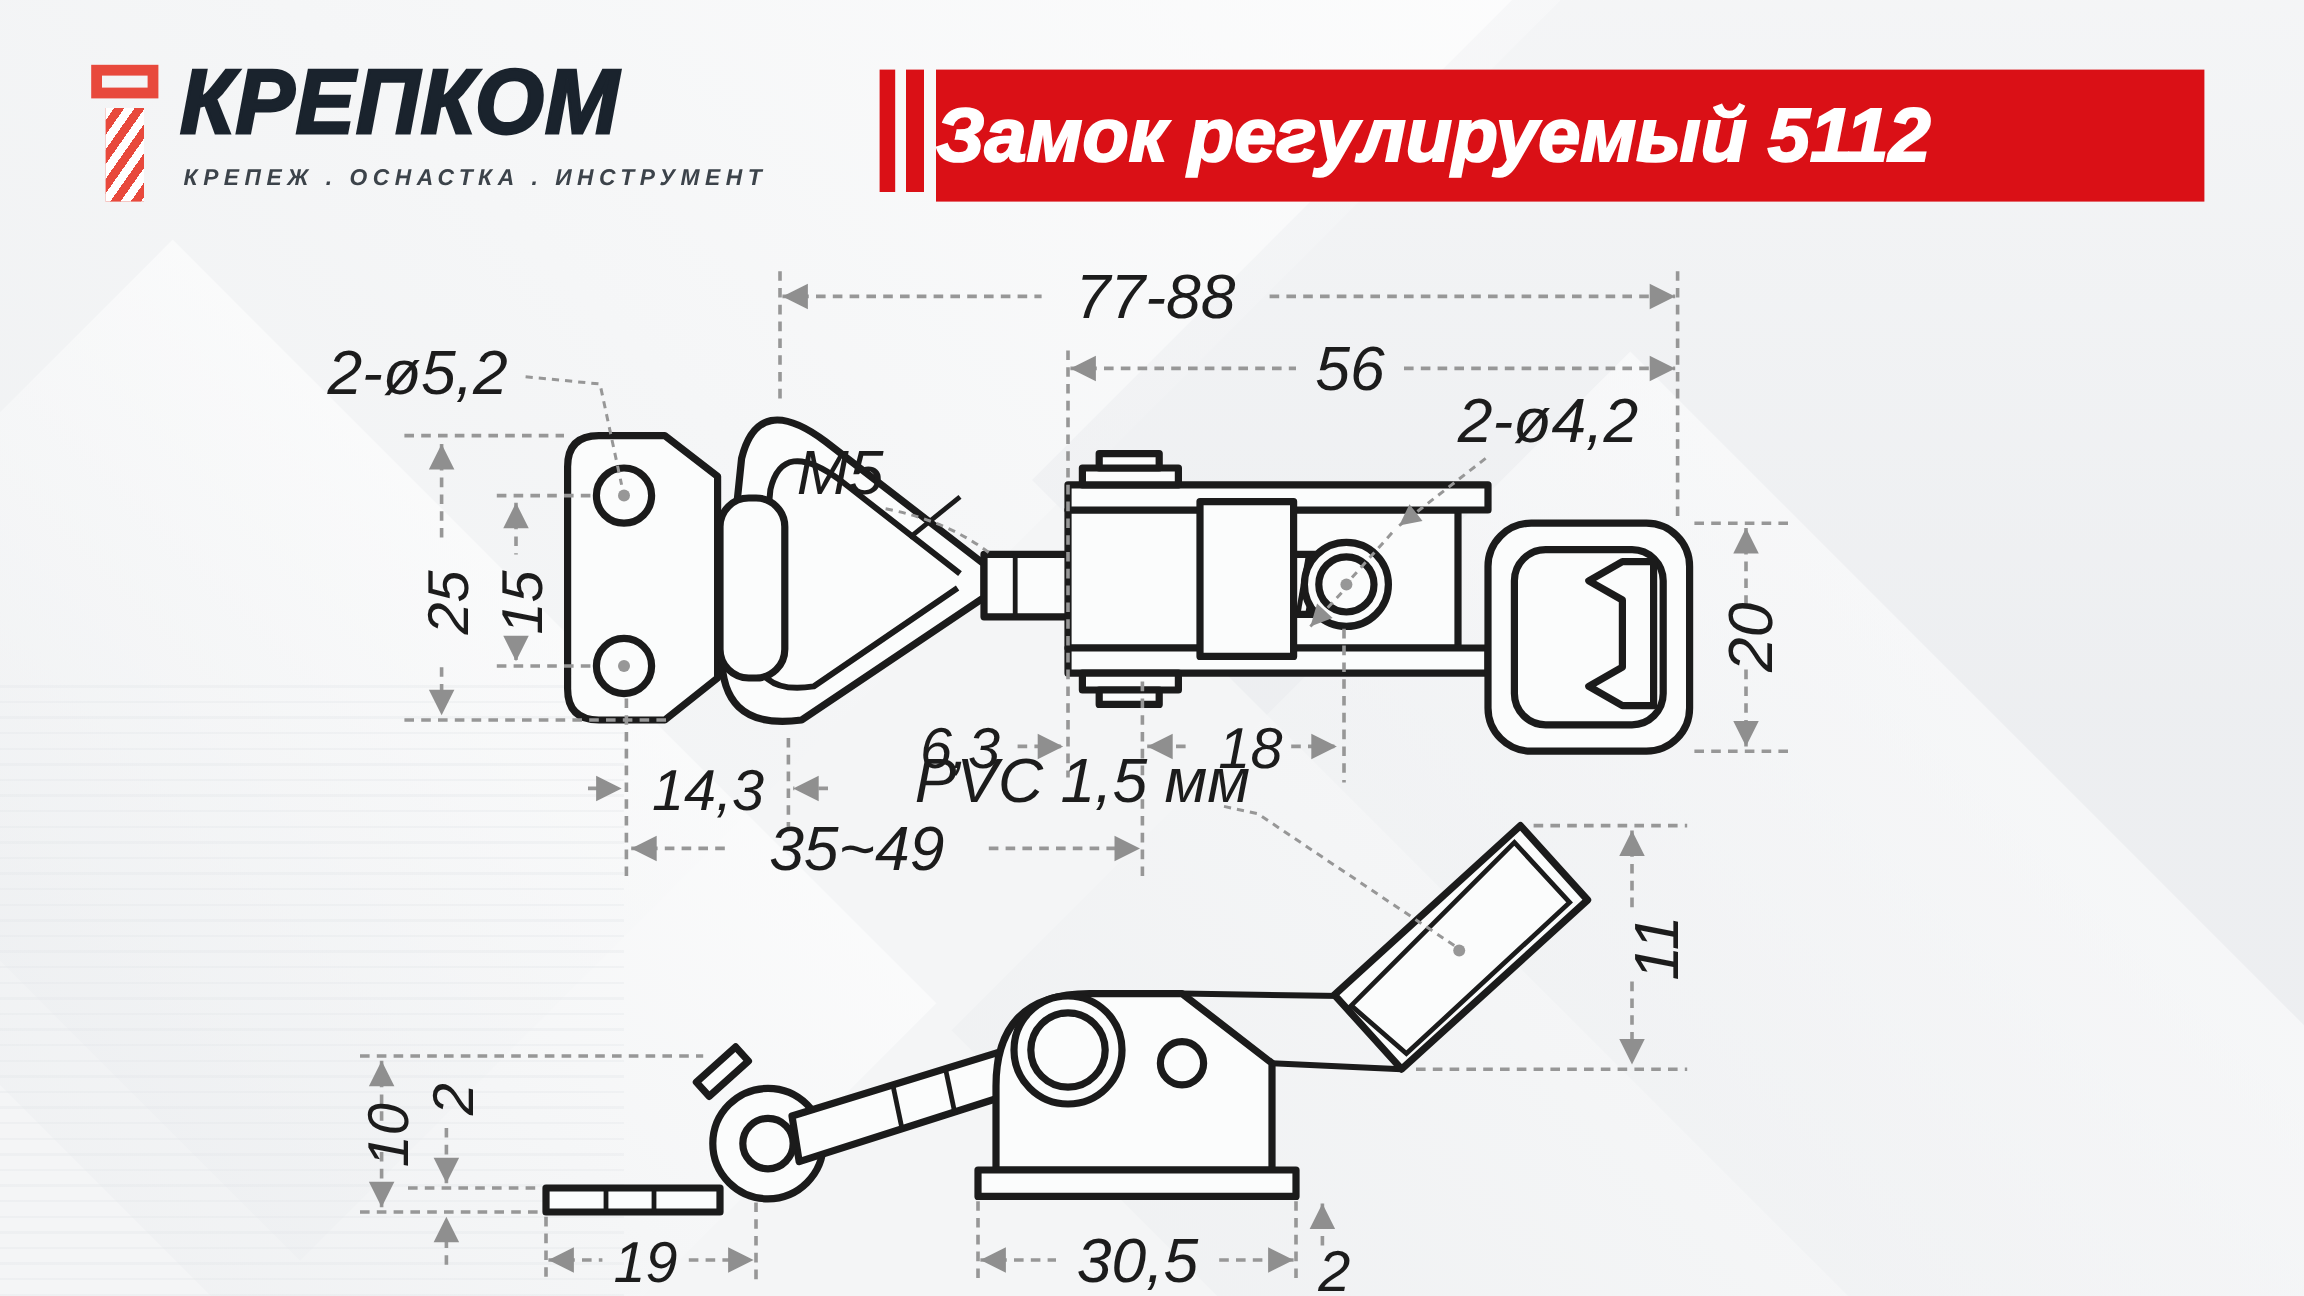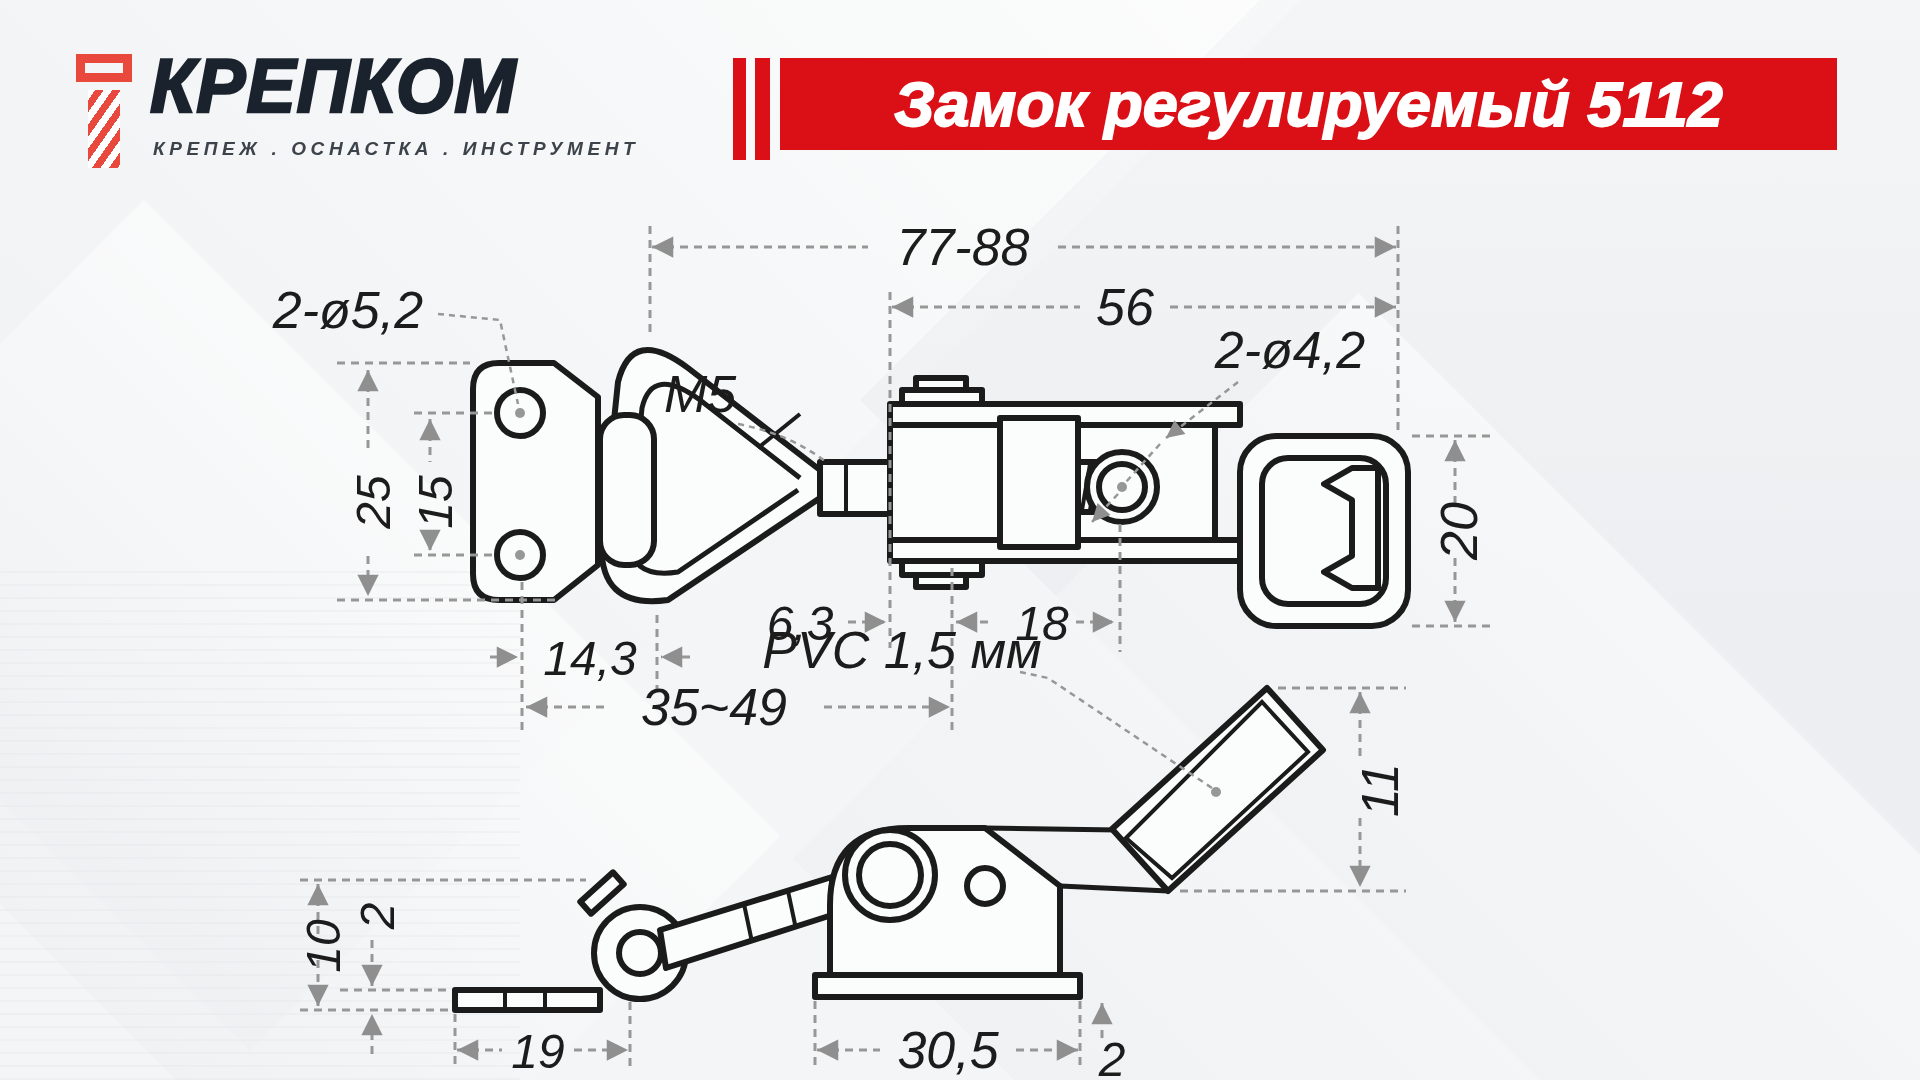--- a/index.html
+++ b/index.html
@@ -29,22 +29,22 @@
   .logo-shank::before{ content:""; position:absolute; left:-20px; top:-10px; width:80px; height:110px;
     background:repeating-linear-gradient(125deg,transparent 0 7px,#ffffff 7px 14px); }
   .brand { position:absolute; left:150px; top:42px; width:420px; font-weight:bold;
     font-size:76px; letter-spacing:1px; color:#1a232d;
     -webkit-text-stroke:2.5px #1a232d; transform:scaleX(.97); transform-origin:left; }
   .tagline { position:absolute; left:153px; top:138px; font-size:19px; letter-spacing:4.6px;
     color:#3c434a; font-weight:bold; }
   .stripe { position:absolute; top:58px; height:102px; background:#da1016; }
   .stripe1 { left:733px; width:13px; }
   .stripe2 { left:755px; width:15px; }
-  .banner { position:absolute; left:780px; top:58px; width:1057px; height:92px; background:#da1016;
-    display:flex; align-items:center; justify-content:center; }
+  .banner { position:absolute; left:780px; top:58px; width:1057px; height:110px; background:#da1016;
+    display:flex; align-items:center; }
   .banner-title { color:#ffffff; font-size:63px; font-weight:bold; -webkit-text-stroke:1.8px #ffffff;
     white-space:nowrap; }
 
   svg.draw { position:absolute; left:0; top:0; }
   .part  { fill:#fbfcfc; stroke:#1b1b1b; stroke-width:6; stroke-linejoin:round; }
   .part2 { fill:none;    stroke:#1b1b1b; stroke-width:5; stroke-linejoin:round; }
   .thin  { fill:none;    stroke:#1b1b1b; stroke-width:4; }
   .dim   { fill:none; stroke:#979797; stroke-width:3; stroke-dasharray:8 6; }
   .ldr   { fill:none; stroke:#979797; stroke-width:2.5; stroke-dasharray:6 5; }
   .dot   { fill:#979797; stroke:none; }

